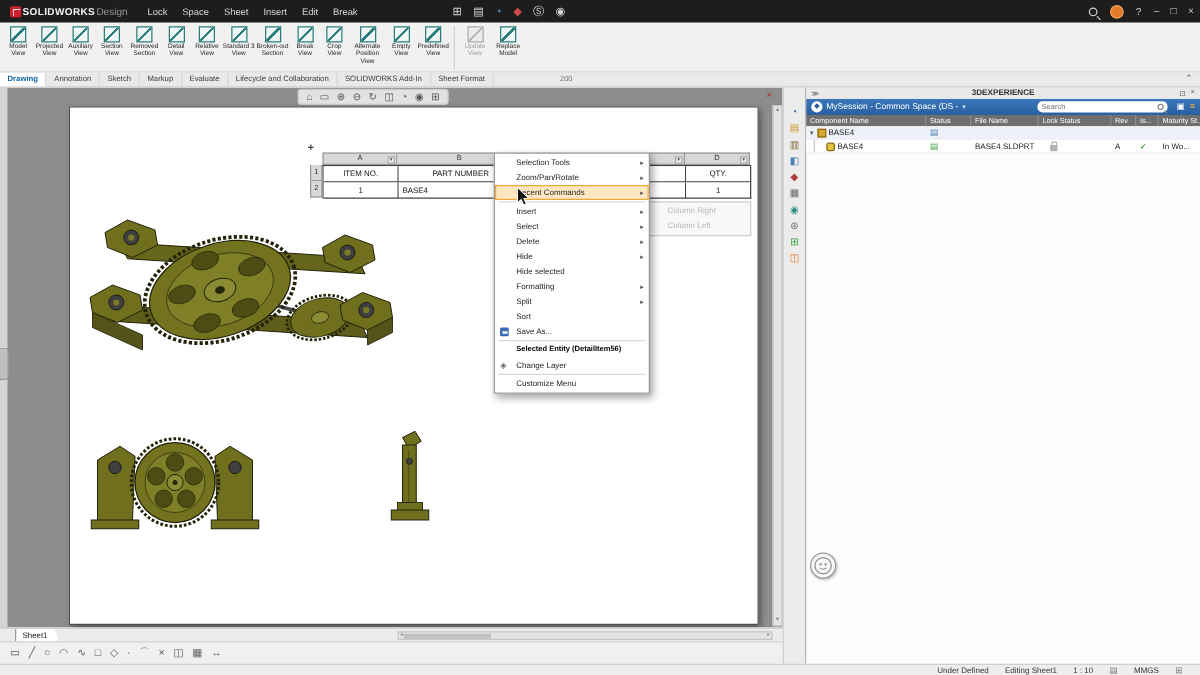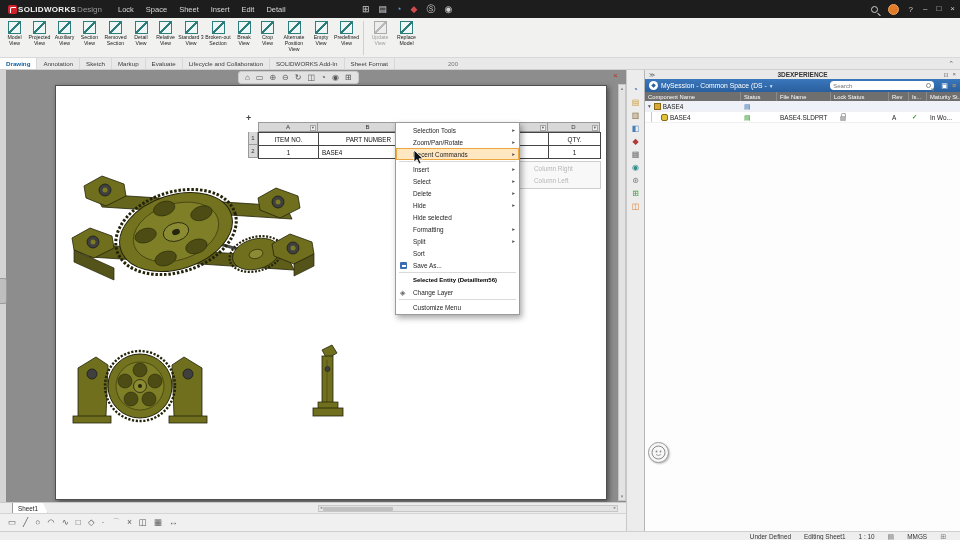--- a/index.html
+++ b/index.html
@@ -136,21 +136,21 @@
     <span class="logo-mark"></span>
     <span class="logo-text">SOLIDWORKS</span>
     <span class="logo-sub">Design</span>
   </div>
   <div class="menubar" id="menus">
       <span>Lock</span>
       <span>Space</span>
       <span>Sheet</span>
       <span>Insert</span>
       <span>Edit</span>
-      <span>Detail</span>
+      <span>Break</span>
     </div>
   <div class="tb-icons" id="tbIcons">
       <span class="tbicon" style="color: rgb(207, 207, 207);">⊞</span>
       <span class="tbicon" style="color: rgb(207, 207, 207);">▤</span>
       <span class="tbicon" style="color: rgb(90, 160, 224);">◔</span>
       <span class="tbicon" style="color: rgb(210, 75, 75);">◆</span>
       <span class="tbicon" style="color: rgb(207, 207, 207);">Ⓢ</span>
       <span class="tbicon" style="color: rgb(207, 207, 207);">◉</span>
     </div>
   <div class="tb-right">

